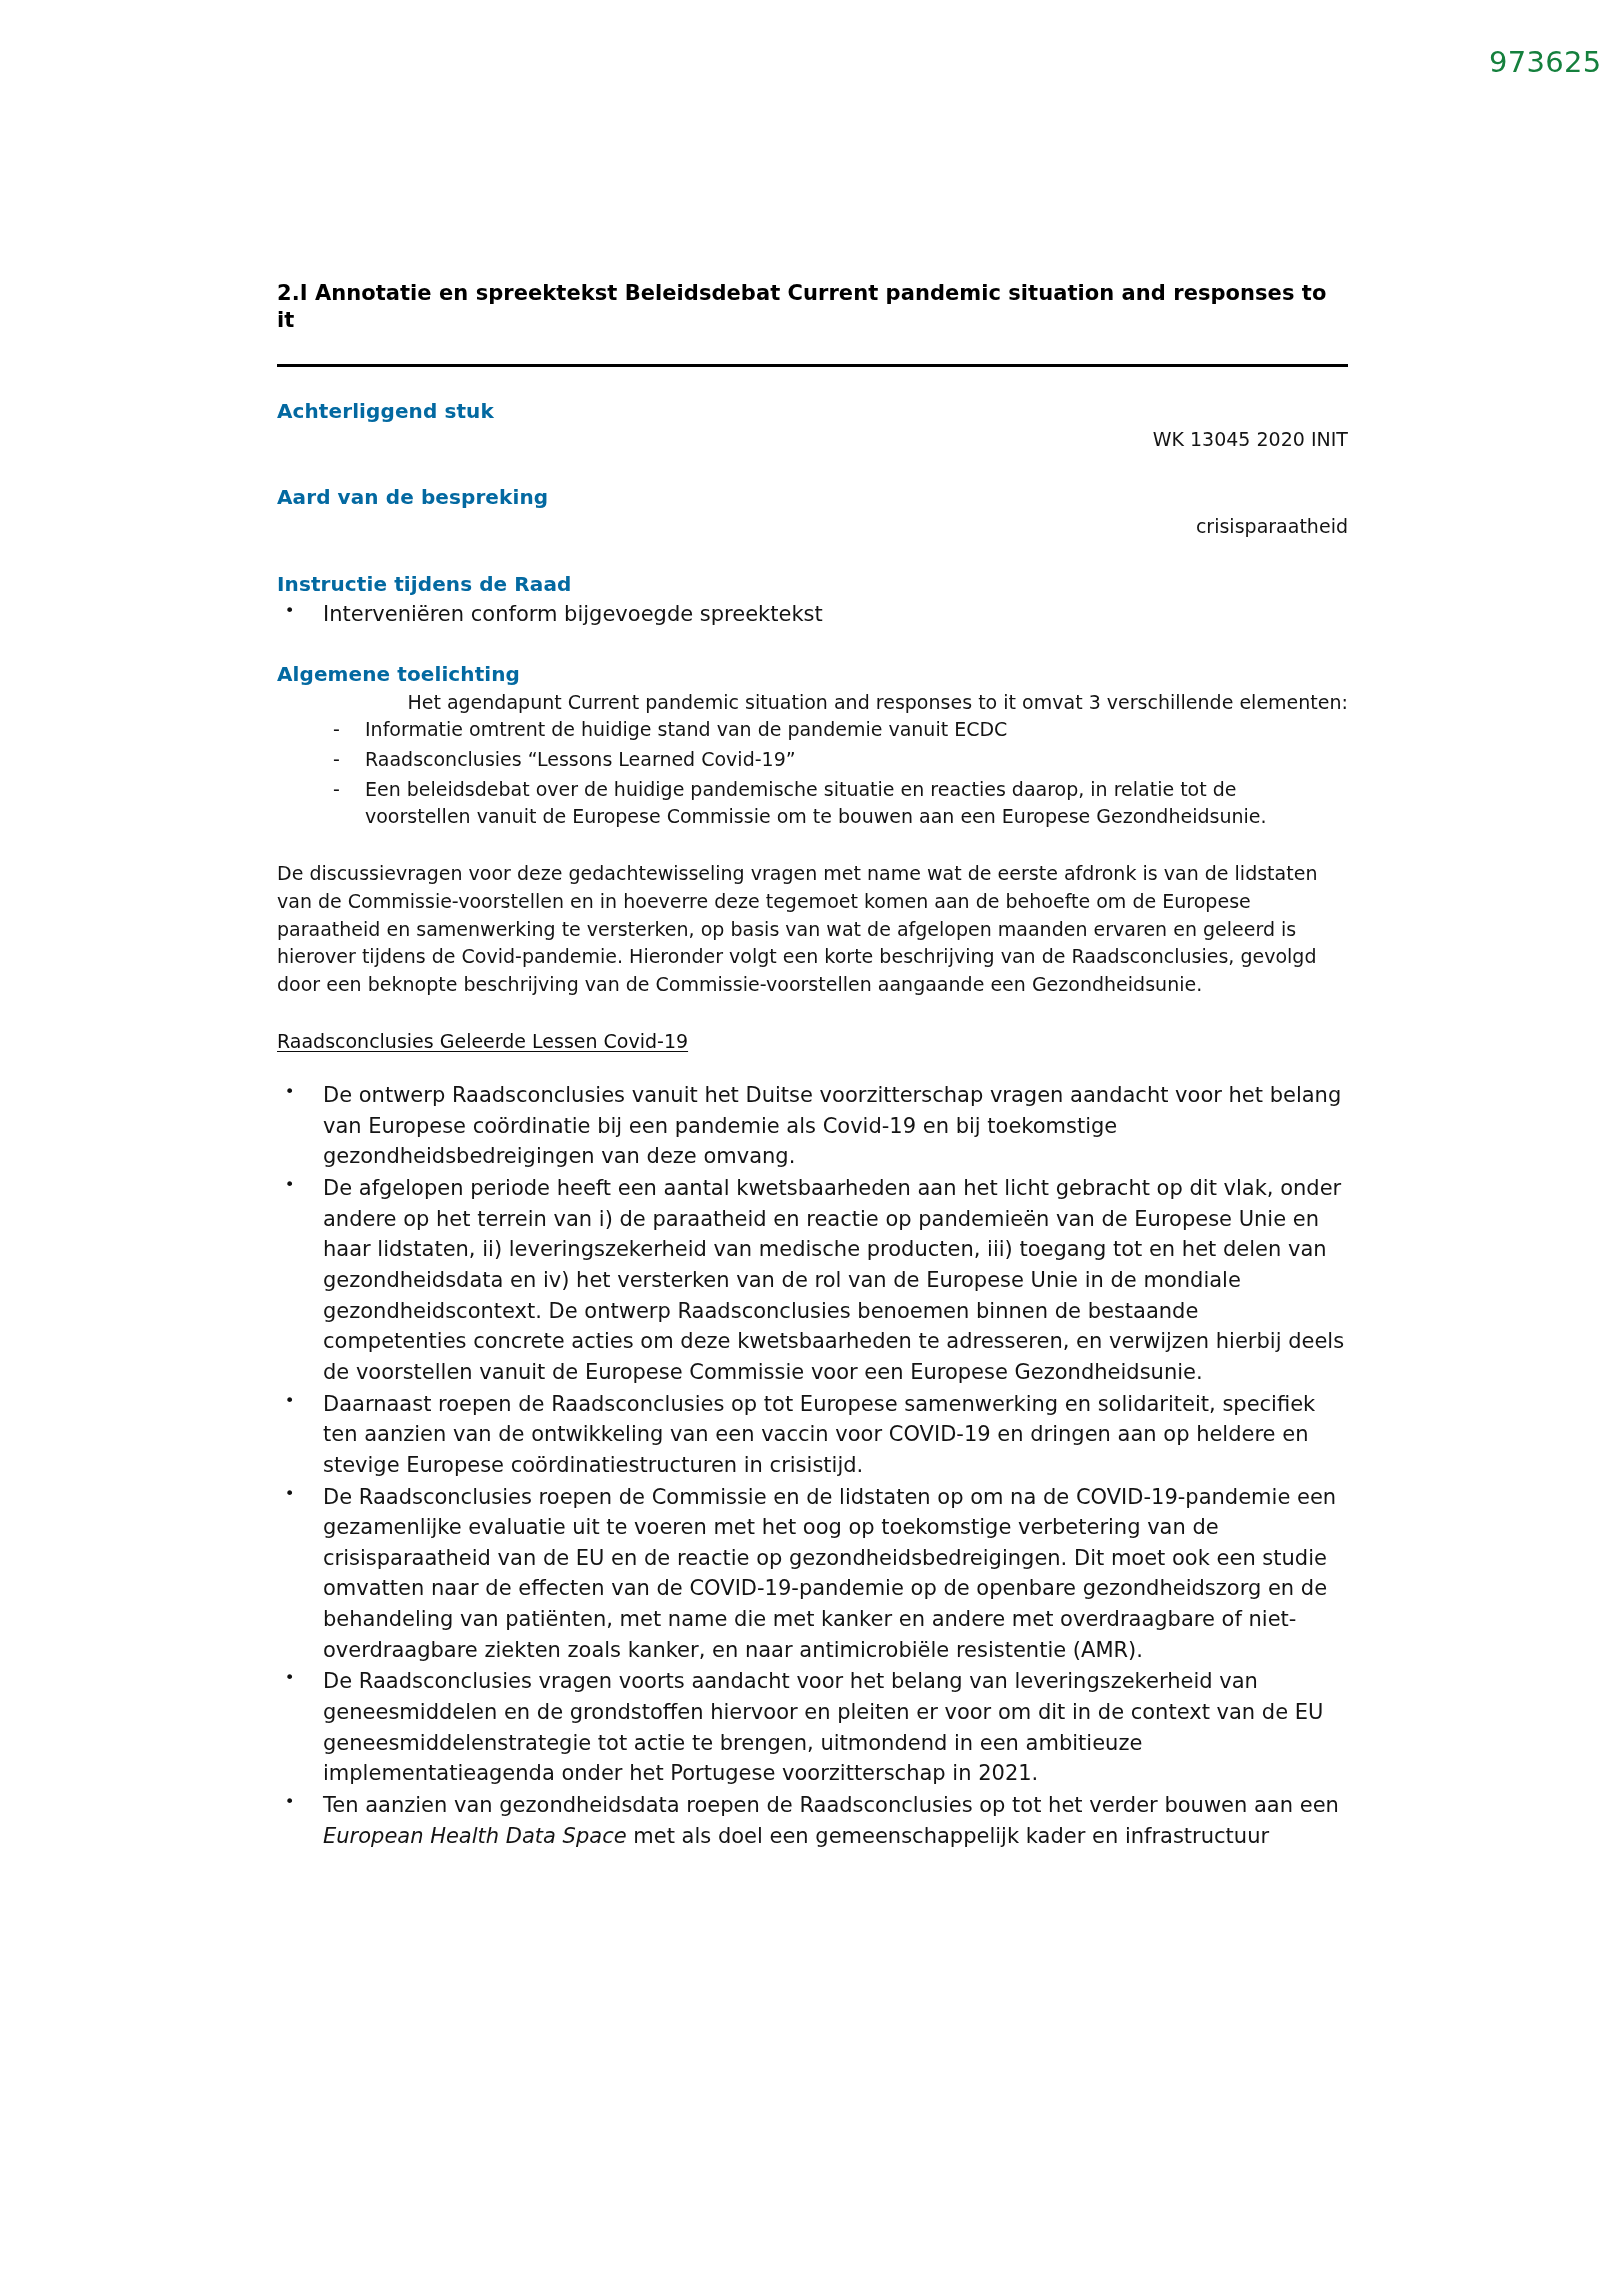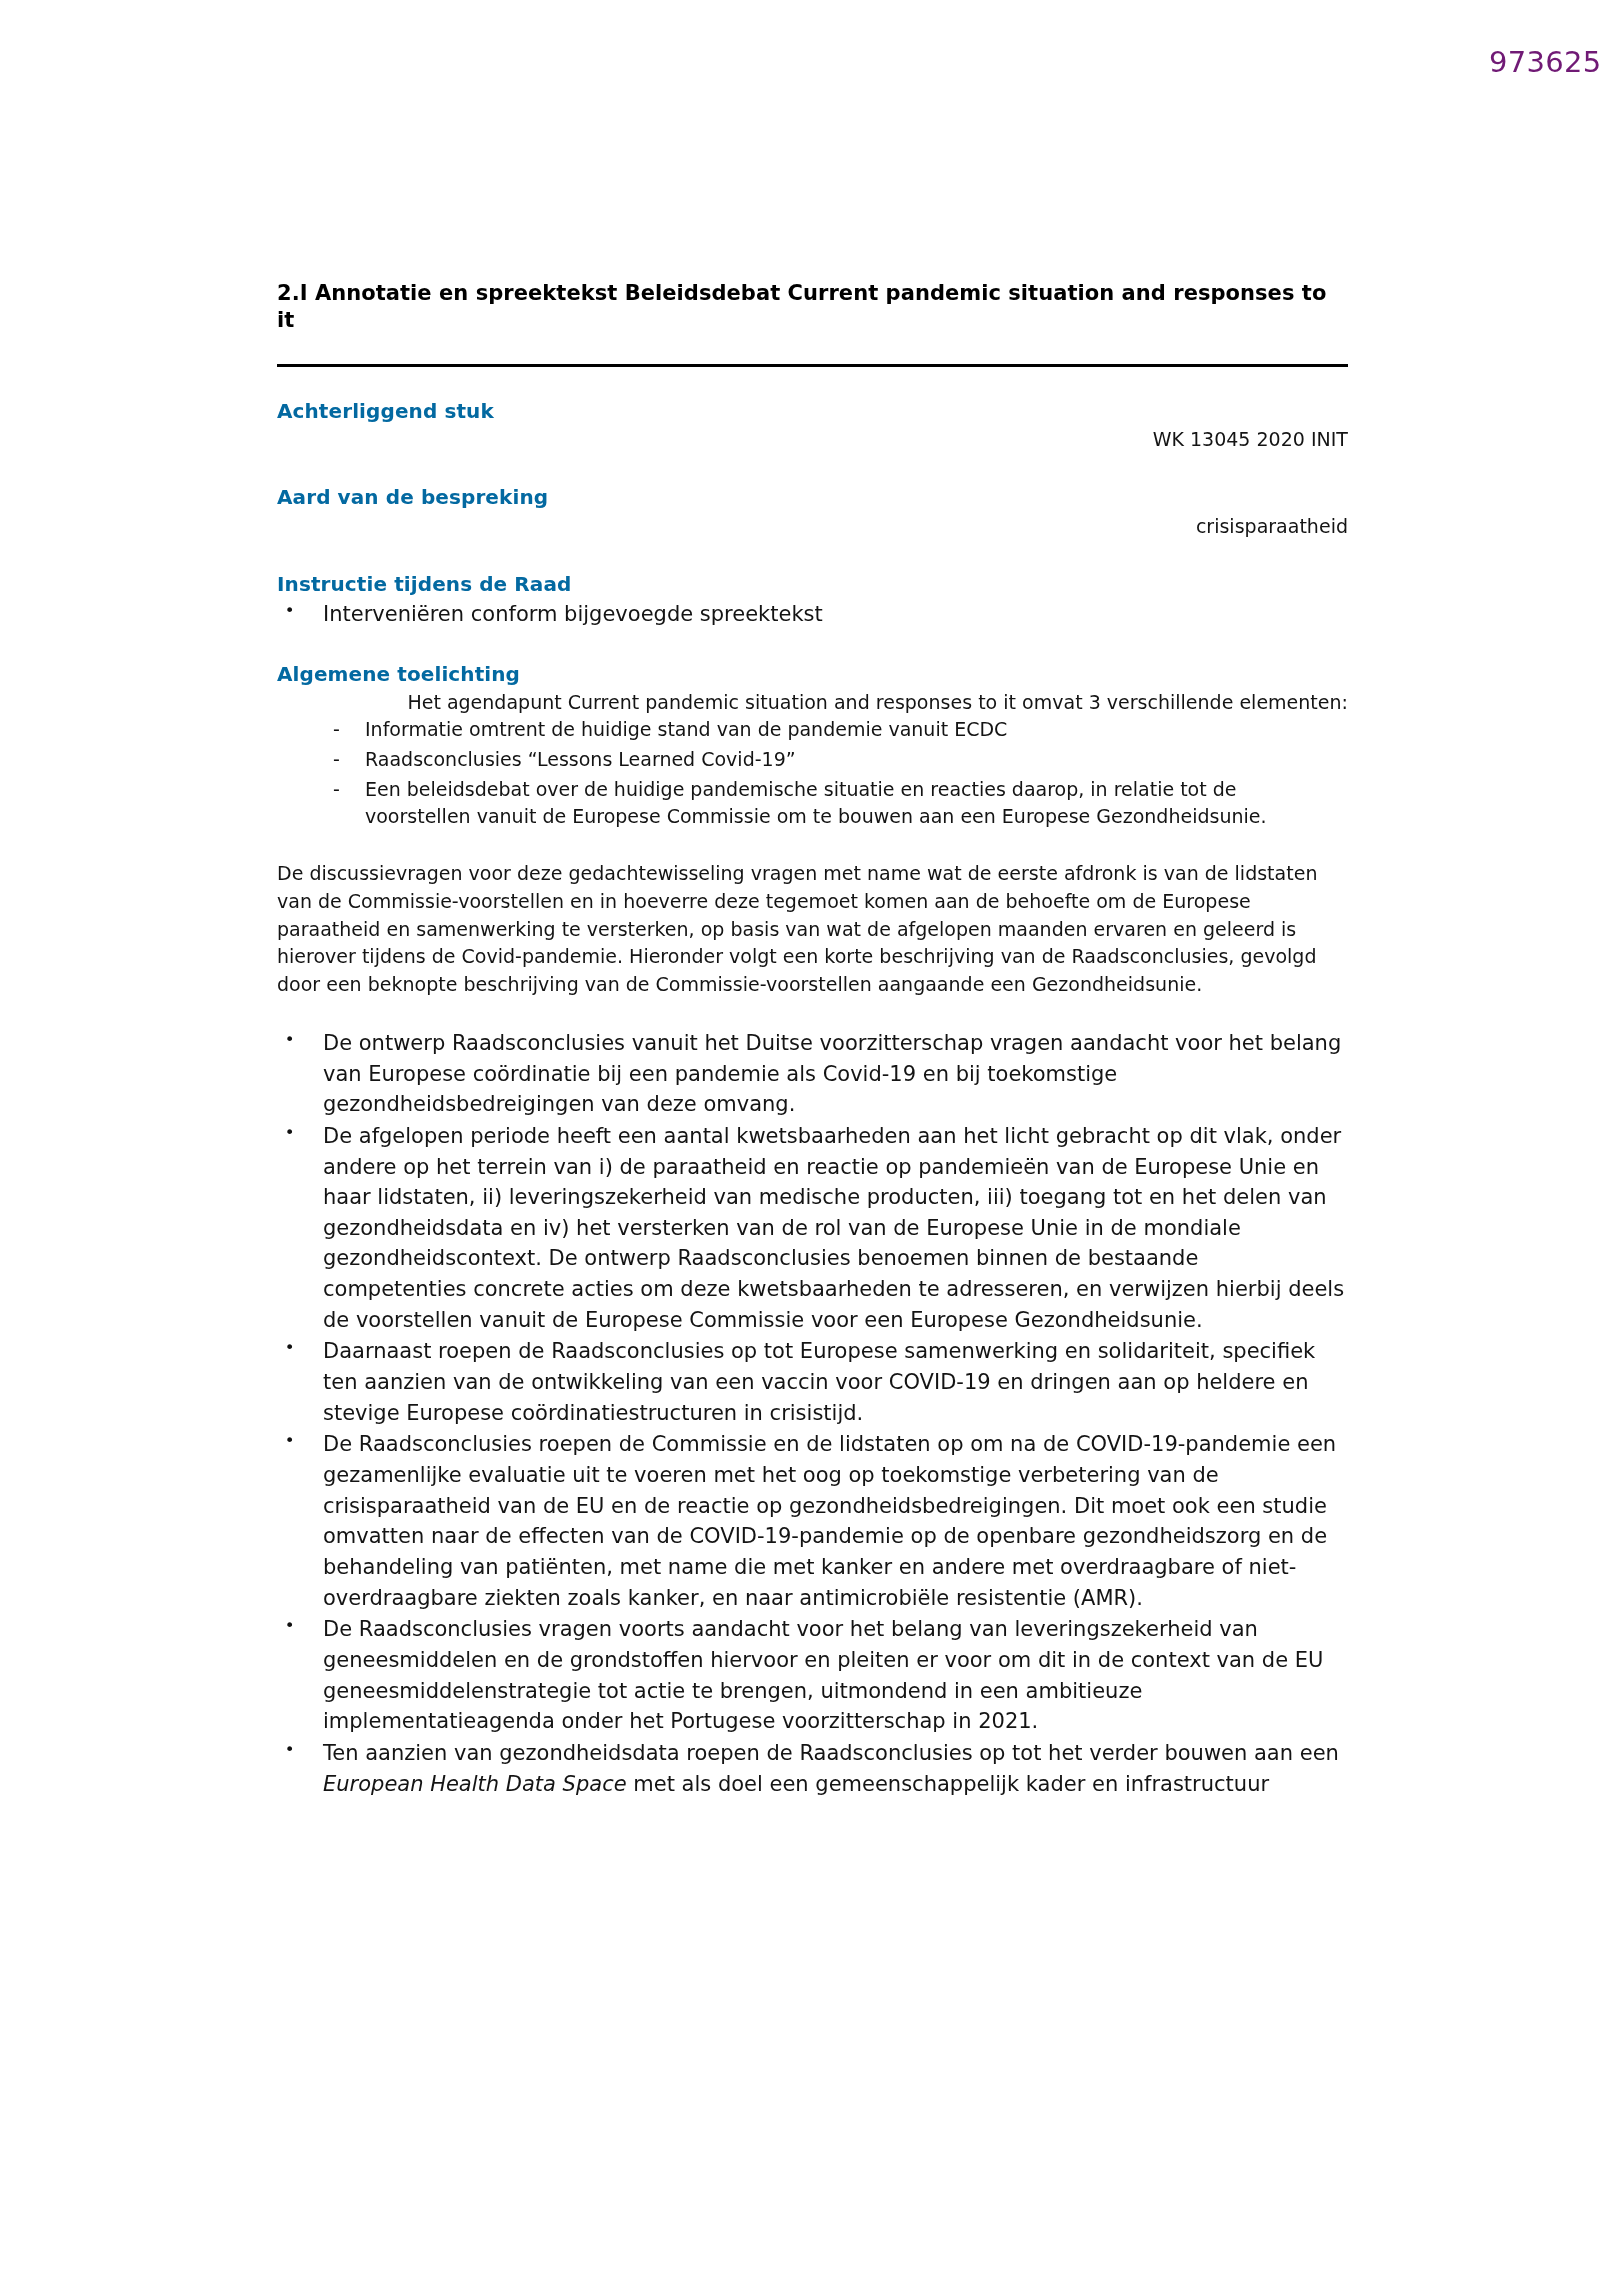--- a/index.html
+++ b/index.html
@@ -21,21 +21,21 @@
     background: #ffffff;
     box-sizing: border-box;
     overflow: hidden;
   }
   .doc-number {
     position: absolute;
     top: 45px;
     right: 19.6px;
     font-size: 29px;
     letter-spacing: 0.3px;
-    color: #701a75;
+    color: #15803d;
     font-family: "DejaVu Sans", sans-serif;
   }
   .body-area {
     position: absolute;
     left: 277px;
     top: 280px;
     width: 1071px;
   }
   .doc-title {
     font-size: 21px;
@@ -173,20 +173,21 @@
         <li>Raadsconclusies  “Lessons Learned Covid-19”</li>
         <li>Een beleidsdebat over de huidige pandemische situatie en reacties daarop, in relatie tot de voorstellen vanuit de Europese Commissie om te bouwen aan een Europese Gezondheidsunie.</li>
       </ul>
 
       <div class="para-block">
         <p class="body-para">De discussievragen voor deze gedachtewisseling vragen met name wat de eerste afdronk is van de lidstaten van de Commissie-voorstellen en in hoeverre deze tegemoet komen aan de behoefte om de Europese paraatheid en samenwerking te versterken, op basis van wat de afgelopen maanden ervaren en geleerd is hierover tijdens de Covid-pandemie. Hieronder volgt een korte beschrijving van de Raadsconclusies, gevolgd door een beknopte beschrijving van de Commissie-voorstellen aangaande een Gezondheidsunie.</p>
       </div>
     </div>
 
     <div class="section tight">
+      <p class="section-sub-underline">Raadsconclusies Geleerde Lessen Covid-19</p>
 
       <div class="list-block">
         <ul class="bullet-list">
           <li>De ontwerp Raadsconclusies vanuit het Duitse voorzitterschap vragen aandacht voor het belang van Europese coördinatie bij een pandemie als Covid-19 en bij toekomstige gezondheidsbedreigingen van deze omvang.</li>
           <li>De afgelopen periode heeft een aantal kwetsbaarheden aan het licht gebracht op dit vlak, onder andere op het terrein van i) de paraatheid en reactie op pandemieën van de Europese Unie en haar lidstaten, ii) leveringszekerheid van medische producten, iii) toegang tot en het delen van gezondheidsdata en iv) het versterken van de rol van de Europese Unie in de mondiale gezondheidscontext. De ontwerp Raadsconclusies benoemen binnen de bestaande competenties concrete acties om deze kwetsbaarheden te adresseren, en verwijzen hierbij deels de voorstellen vanuit de Europese Commissie voor een Europese Gezondheidsunie.</li>
           <li>Daarnaast roepen de Raadsconclusies op tot Europese samenwerking en solidariteit, specifiek ten aanzien van de ontwikkeling van een vaccin voor COVID-19 en dringen aan op heldere en stevige Europese coördinatiestructuren in crisistijd.</li>
           <li>De Raadsconclusies roepen de Commissie en de lidstaten op om na de COVID-19-pandemie een gezamenlijke evaluatie uit te voeren met het oog op toekomstige verbetering van de crisisparaatheid van de EU en de reactie op gezondheidsbedreigingen. Dit moet ook een studie omvatten naar de effecten van de COVID-19-pandemie op de openbare gezondheidszorg en de behandeling van patiënten, met name die met kanker en andere met overdraagbare of niet-overdraagbare ziekten zoals kanker, en naar antimicrobiële resistentie (AMR).</li>
           <li>De Raadsconclusies vragen voorts aandacht voor het belang van leveringszekerheid van geneesmiddelen en de grondstoffen hiervoor en pleiten er voor om dit in de context van de EU geneesmiddelenstrategie tot actie te brengen, uitmondend in een ambitieuze implementatieagenda onder het Portugese voorzitterschap in 2021.</li>
           <li><span>Ten aanzien van gezondheidsdata roepen de Raadsconclusies op tot het verder bouwen aan een </span><em class="title-italic">European Health Data Space</em><span> met als doel een gemeenschappelijk kader en infrastructuur</span></li>
         </ul>

